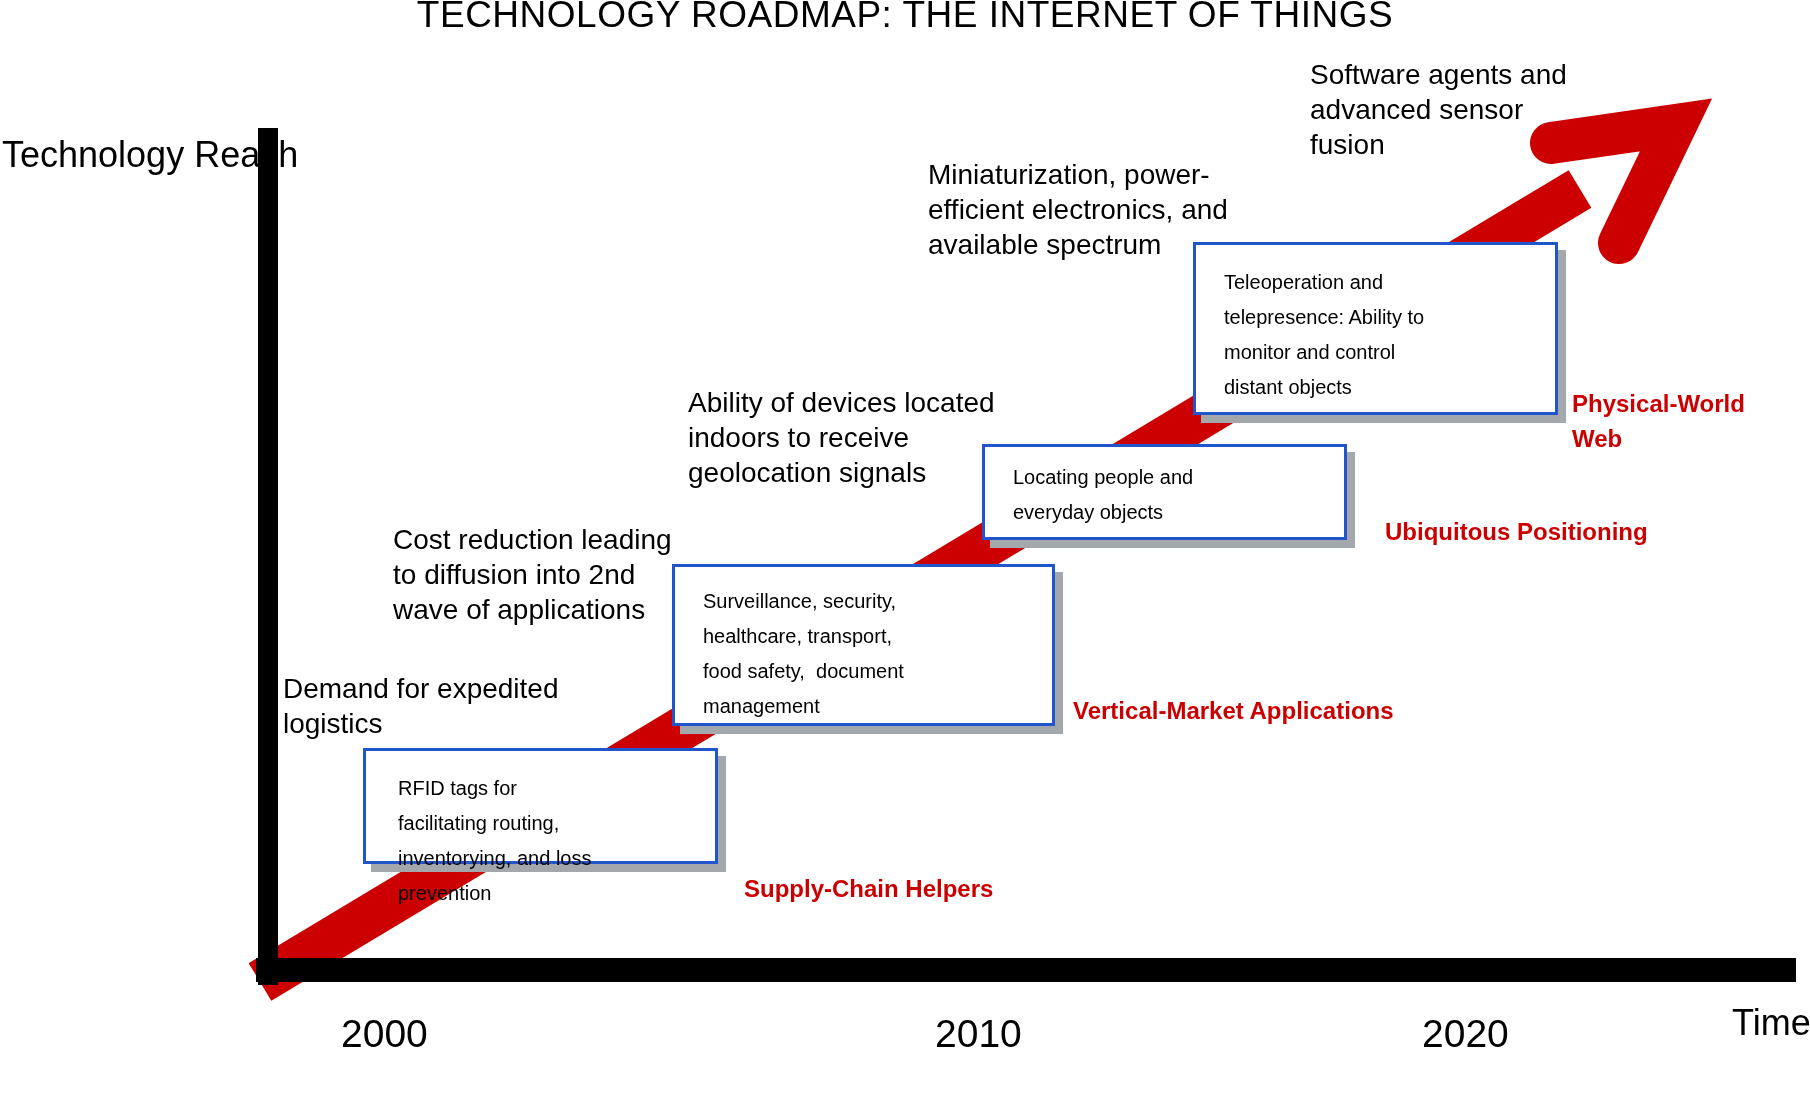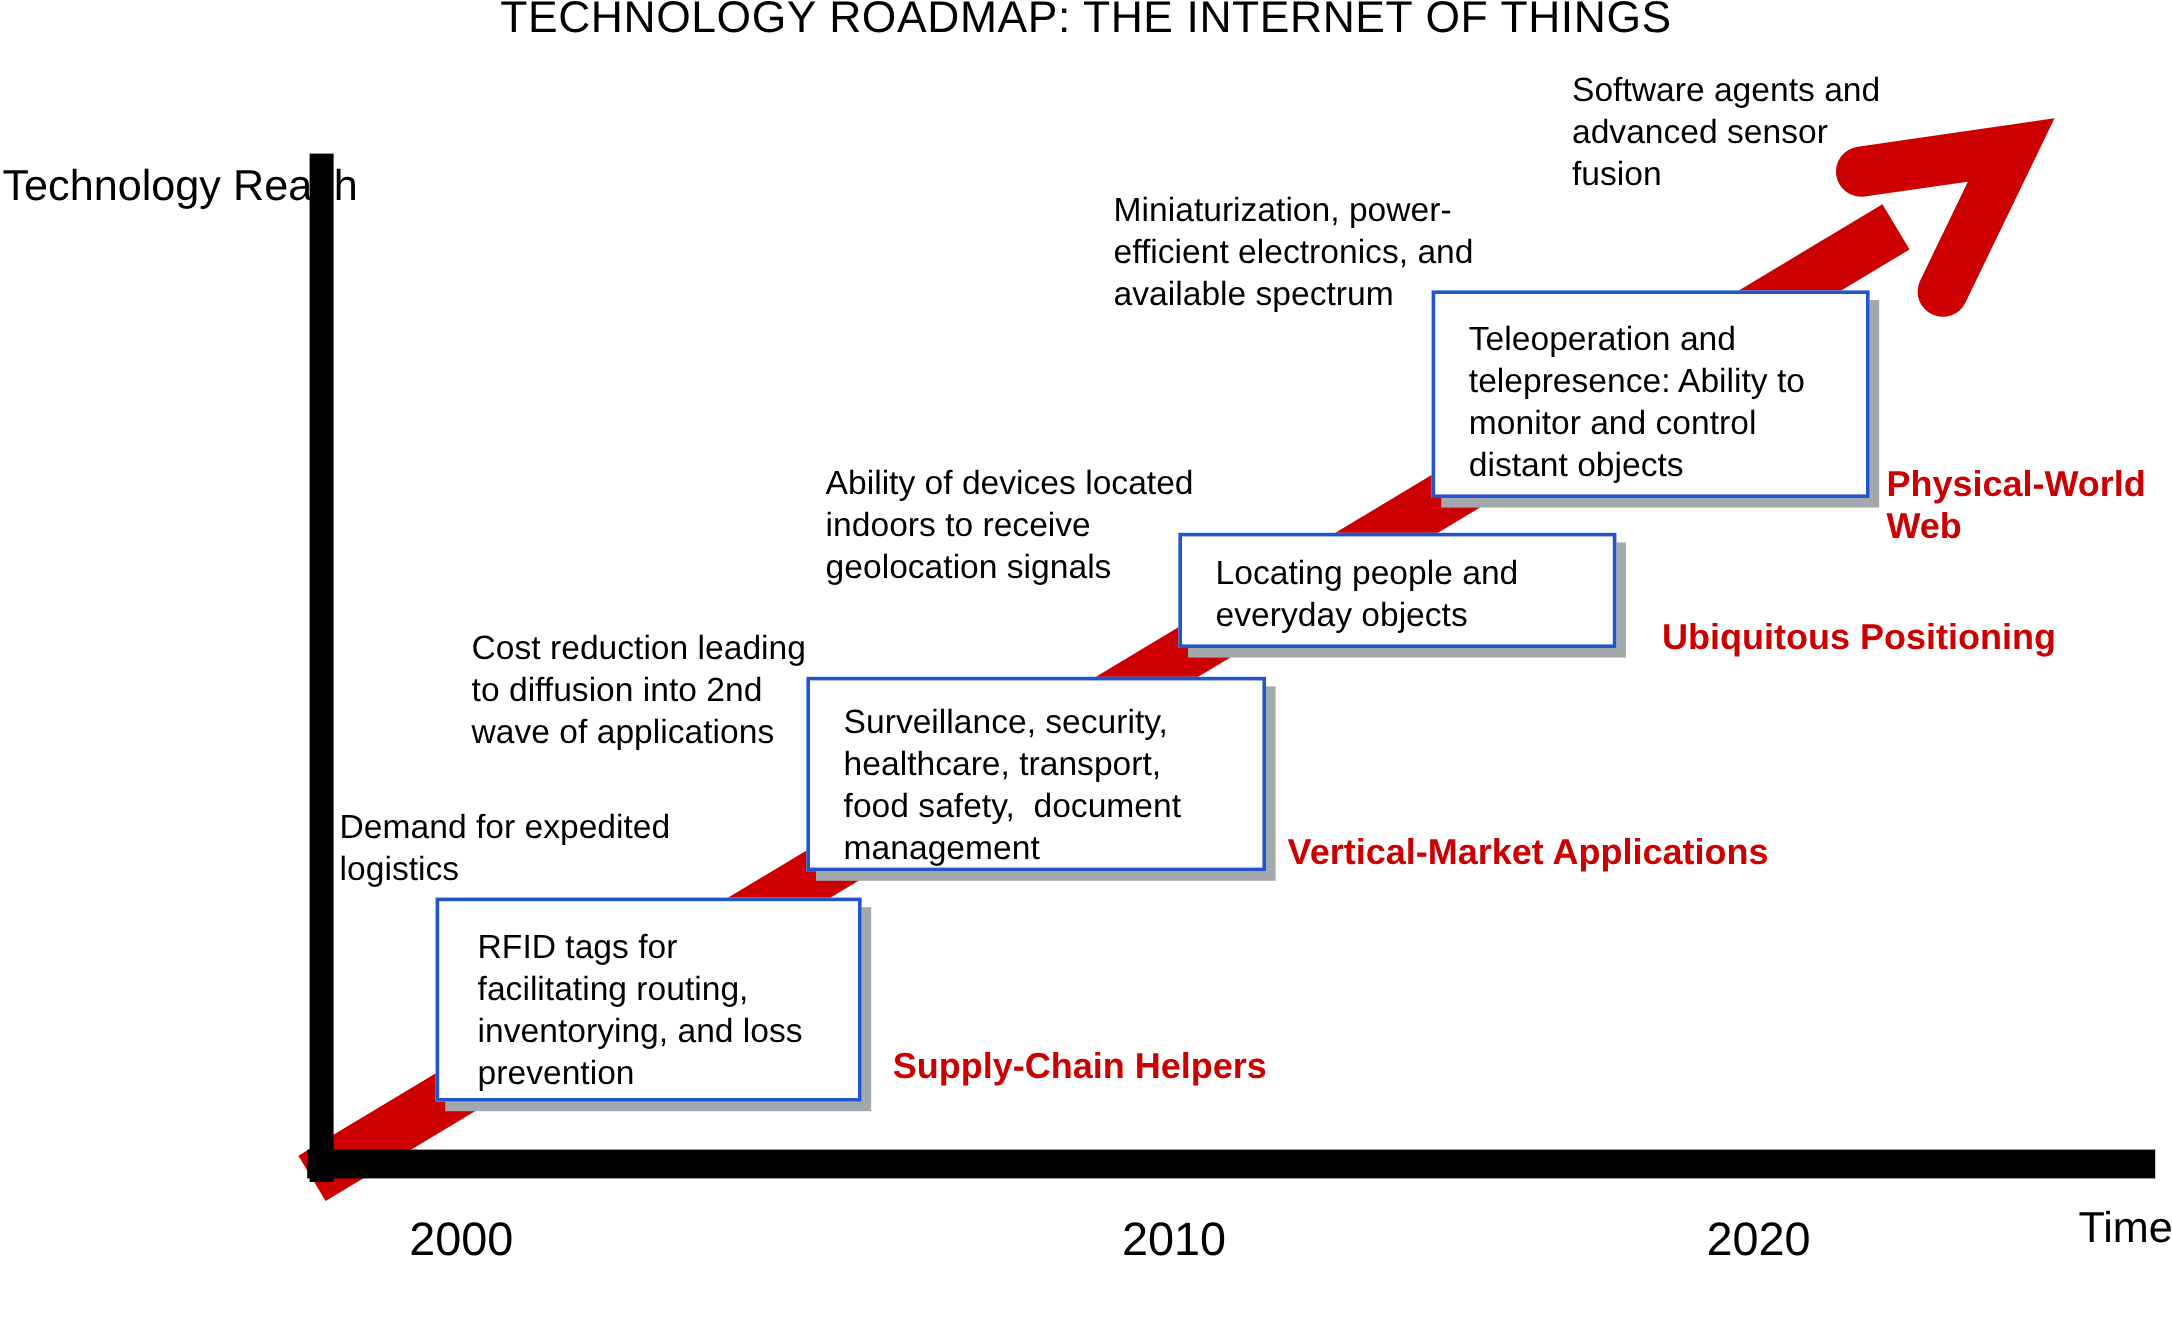--- a/index.html
+++ b/index.html
@@ -12,27 +12,27 @@
     font-size:37px; line-height:42px; color:#000; z-index:4; letter-spacing:0.5px;
   }
   .axis-bar { position:absolute; background:#000; z-index:2; }
   .axis-text { position:absolute; font-size:36px; color:#000; z-index:4; }
   .tick { position:absolute; font-size:39px; color:#000; z-index:4; }
   .note {
     position:absolute; font-size:28px; line-height:35px; color:#000;
     white-space:pre-wrap; z-index:4;
   }
   .stage {
-    position:absolute; font-size:30px; line-height:35px; font-weight:bold;
+    position:absolute; font-size:24px; line-height:35px; font-weight:bold;
     color:#CC0000; white-space:pre-wrap; z-index:4;
   }
   .mbox {
     position:absolute; background:#ffffff; border:3px solid #2155CC;
     box-shadow:8px 8px 0 0 #A3A8AD; box-sizing:border-box;
-    font-size:28px; line-height:35px; color:#000; white-space:pre-wrap; z-index:3;
+    font-size:20px; line-height:35px; color:#000; white-space:pre-wrap; z-index:3;
   }
   .arrow-svg { position:absolute; left:0; top:0; z-index:1; }
   .source {
     position:absolute; left:36px; top:1066px; font-size:31px; color:#000; z-index:4;
   }
 </style>
 </head>
 <body>
 
 <div class="canvas">
@@ -62,21 +62,21 @@
   <div class="note" style="left:688px; top:385px;">Ability of devices located
 indoors to receive
 geolocation signals</div>
   <div class="note" style="left:928px; top:157px;">Miniaturization, power-
 efficient electronics, and
 available spectrum</div>
   <div class="note" style="left:1310px; top:57px;">Software agents and
 advanced sensor
 fusion</div>
 
-  <div class="mbox" style="left:363px; top:748px; width:355px; height:170px; padding:20px 24px 0 32px;">RFID tags for
+  <div class="mbox" style="left:363px; top:748px; width:355px; height:116px; padding:20px 24px 0 32px;">RFID tags for
 facilitating routing,
 inventorying, and loss
 prevention</div>
   <div class="mbox" style="left:672px; top:564px; width:383px; height:162px; padding:17px 8px 0 28px;">Surveillance, security,
 healthcare, transport,
 food safety,  document
 management</div>
   <div class="mbox" style="left:982px; top:444px; width:365px; height:96px; padding:13px 16px 0 28px;">Locating people and
 everyday objects</div>
   <div class="mbox" style="left:1193px; top:242px; width:365px; height:173px; padding:20px 8px 0 28px;">Teleoperation and

